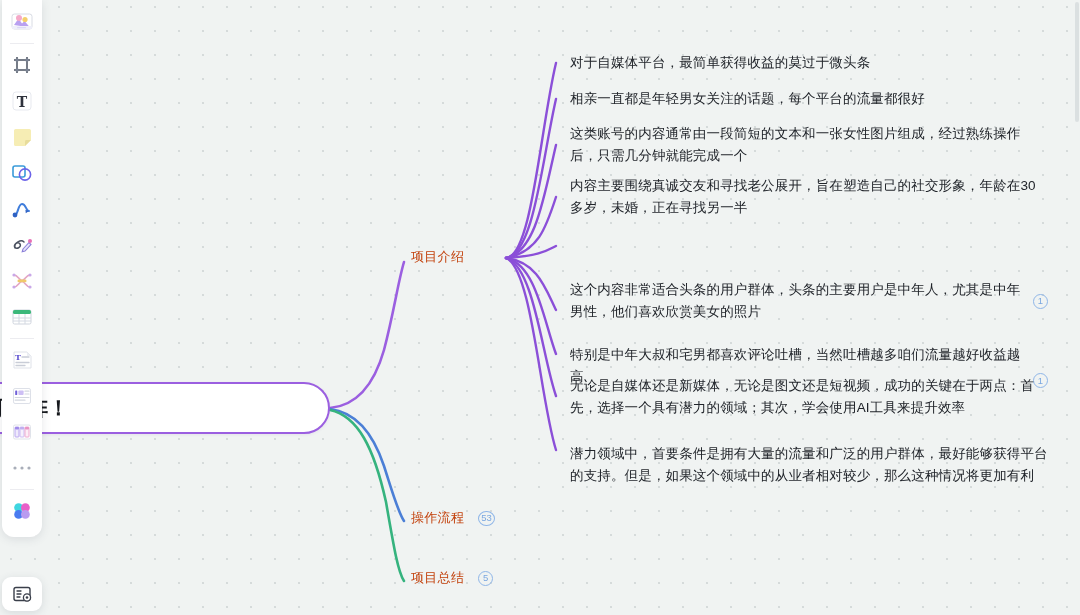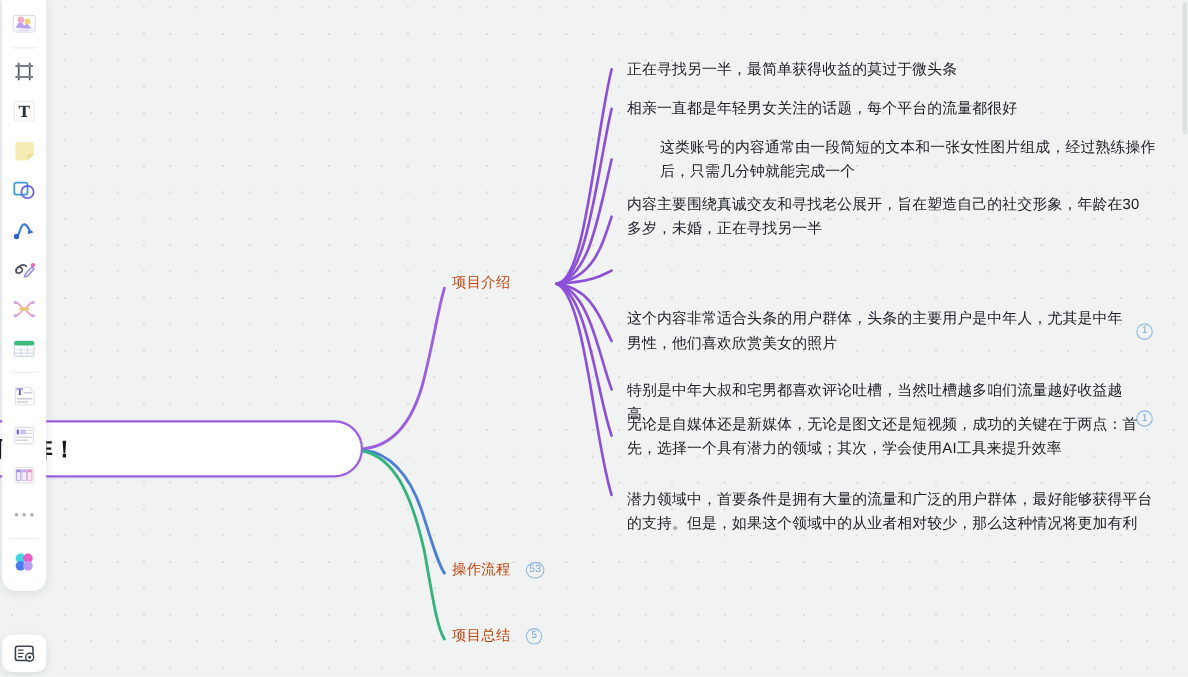--- a/index.html
+++ b/index.html
@@ -196,28 +196,28 @@
       <span class="topic-label">操作流程</span>
       <span class="badge">53</span>
     </div>
 
     <div class="topic" style="left:411px; top:569px;">
       <span class="topic-label">项目总结</span>
       <span class="badge">5</span>
     </div>
 
     <div class="leaf" style="left:570px; top:52px; width:410px;">
-      <span class="leaf-text">正在寻找另一半，最简单获得收益的莫过于微头条</span>
+      <span class="leaf-text">对于自媒体平台，最简单获得收益的莫过于微头条</span>
     </div>
 
     <div class="leaf" style="left:570px; top:88px; width:430px;">
       <span class="leaf-text">相亲一直都是年轻男女关注的话题，每个平台的流量都很好</span>
     </div>
 
-    <div class="leaf" style="left:570px; top:123px; width:475px;margin-left:30px;">
+    <div class="leaf" style="left:570px; top:123px; width:475px;">
       <span class="leaf-text">这类账号的内容通常由一段简短的文本和一张女性图片组成，经过熟练操作后，只需几分钟就能完成一个</span>
     </div>
 
     <div class="leaf" style="left:570px; top:175px; width:478px;justify-content:flex-end;">
       <span class="leaf-text">内容主要围绕真诚交友和寻找老公展开，旨在塑造自己的社交形象，年龄在30多岁，未婚，正在寻找另一半</span>
     </div>
 
 
     <div class="leaf" style="left:570px; top:279px; width:478px;">
       <span class="leaf-text">这个内容非常适合头条的用户群体，头条的主要用户是中年人，尤其是中年男性，他们喜欢欣赏美女的照片</span>

